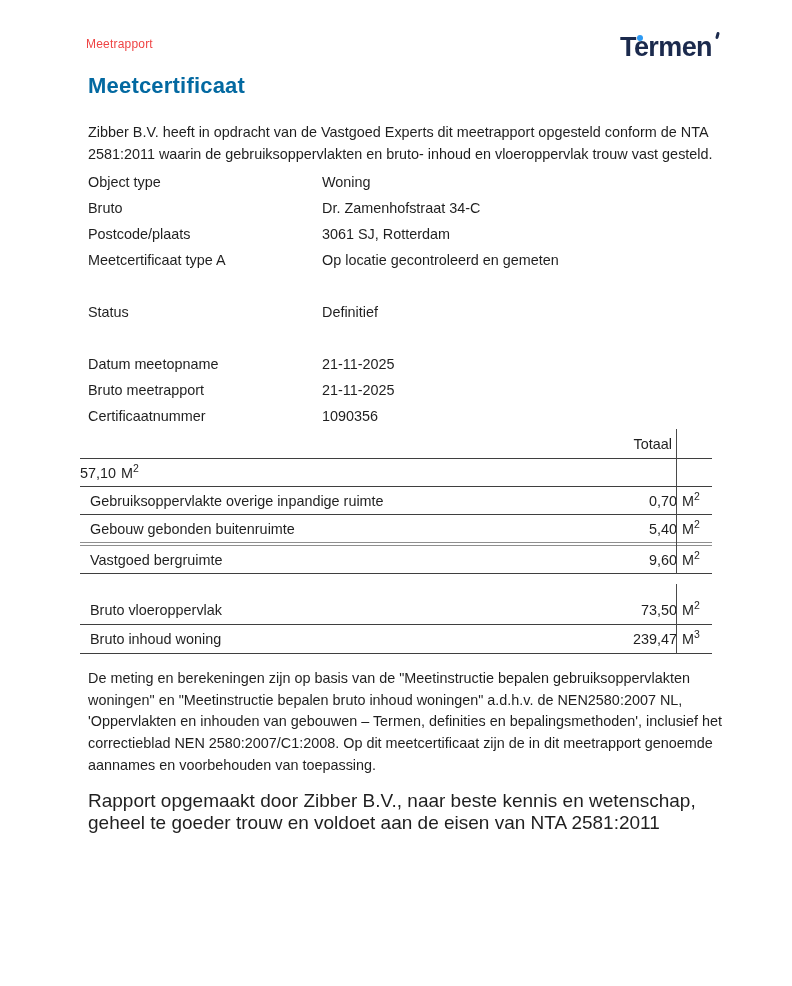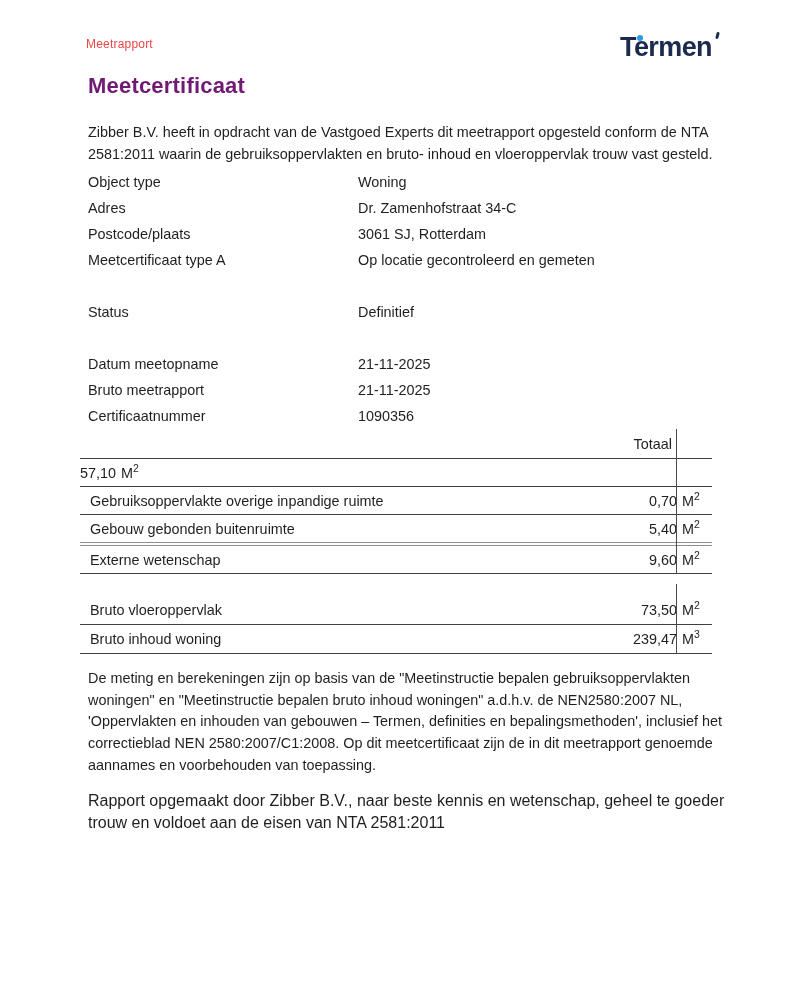--- a/index.html
+++ b/index.html
@@ -11,44 +11,44 @@
     font-family:"Liberation Sans",sans-serif;
     color:#1f1f1f;
   }
   
   .header{display:flex;justify-content:space-between;align-items:flex-start;padding:33px 80px 0 86px;}
   .kicker{font-size:12px;color:#ef4444;padding-top:4px;letter-spacing:.2px;}
   .logo{position:relative;font-size:27px;font-weight:bold;color:#1b2a4d;letter-spacing:-.6px;line-height:28px;}
   .logo-idot{position:absolute;left:17px;top:2px;width:6px;height:6px;border-radius:50%;background:#2d9af4;}
   .logo-tick{position:absolute;right:-7px;top:-1px;width:3px;height:7px;background:#1b2a4d;border-radius:1.5px;transform:rotate(15deg);}
   
-  .title{margin:12px 80px 0 88px;font-size:22px;line-height:25px;font-weight:bold;color:#701a75;letter-spacing:.2px;}
+  .title{margin:12px 80px 0 88px;font-size:22px;line-height:25px;font-weight:bold;color:#0369a1;letter-spacing:.2px;}
   .intro{margin:24px 80px 0 88px;width:636px;font-size:14.4px;line-height:21.6px;}
   
   .details{margin:4px 80px 0 88px;font-size:14.4px;}
-  .drow{display:flex;line-height:26px;gap:36px;}
+  .drow{display:flex;line-height:26px;}
   .dlabel{width:234px;flex:none;}
   .dvalue{flex:1;}
   .dgap{height:26px;}
   
   .stable,.gtable{position:relative;margin-left:80px;width:632px;font-size:14.4px;}
   .vline{position:absolute;top:0;bottom:0;right:35px;width:1px;background:#4a4a4a;}
   .thead{height:29px;display:flex;align-items:center;justify-content:flex-end;
          padding-right:40px;border-bottom:1px solid #3f3f3f;}
   .trow{height:27px;display:flex;align-items:center;border-bottom:1px solid #3f3f3f;}
   .trow.thick{border-bottom:4px double #8f8f8f;}
   .tlabel{flex:1;padding-left:10px;}
   .tval{text-align:left;padding-right:5px;}
   .tunit{width:30px;flex:none;}
   .tunit sup{font-size:10.5px;vertical-align:super;line-height:0;}
   .gtable{margin-top:10px;padding-top:12px;}
   .gtable .trow{height:28px;}
   
   .legal{margin:14px 80px 0 88px;width:640px;font-size:14.4px;line-height:21.6px;}
-  .closing{margin:14px 80px 0 88px;width:640px;font-size:16px;line-height:21.6px;}
+  .closing{margin:14px 80px 0 88px;width:640px;font-size:19px;line-height:21.6px;}
 </style>
 </head>
 <body>
 
 <div class="page">
 
   <div class="header">
     <div class="kicker">Meetrapport</div>
     <div class="logo">
       <span>Termen</span>
@@ -60,21 +60,21 @@
   <div class="title">Meetcertificaat</div>
 
   <p class="intro">Zibber B.V. heeft in opdracht van de Vastgoed Experts dit meetrapport opgesteld conform de NTA 2581:2011 waarin de gebruiksoppervlakten en bruto- inhoud en vloeroppervlak trouw vast gesteld.</p>
 
   <div class="details">
     <div class="drow">
       <div class="dlabel">Object type</div>
       <div class="dvalue">Woning</div>
     </div>
     <div class="drow">
-      <div class="dlabel">Adres</div>
+      <div class="dlabel">Bruto</div>
       <div class="dvalue">Dr. Zamenhofstraat 34-C</div>
     </div>
     <div class="drow">
       <div class="dlabel">Postcode/plaats</div>
       <div class="dvalue">3061 SJ, Rotterdam</div>
     </div>
     <div class="drow">
       <div class="dlabel">Meetcertificaat type A</div>
       <div class="dvalue">Op locatie gecontroleerd en gemeten</div>
     </div>
@@ -109,21 +109,21 @@
       <div class="tlabel">Gebruiksoppervlakte overige inpandige ruimte</div>
       <div class="tval">0,70</div>
       <div class="tunit"><span>M</span><sup>2</sup></div>
     </div>
     <div class="trow thick">
       <div class="tlabel">Gebouw gebonden buitenruimte</div>
       <div class="tval">5,40</div>
       <div class="tunit"><span>M</span><sup>2</sup></div>
     </div>
     <div class="trow">
-      <div class="tlabel">Externe wetenschap</div>
+      <div class="tlabel">Vastgoed bergruimte</div>
       <div class="tval">9,60</div>
       <div class="tunit"><span>M</span><sup>2</sup></div>
     </div>
   </div>
 
   <div class="gtable">
     <div class="vline"></div>
     <div class="trow">
       <div class="tlabel">Bruto vloeroppervlak</div>
       <div class="tval">73,50</div>

